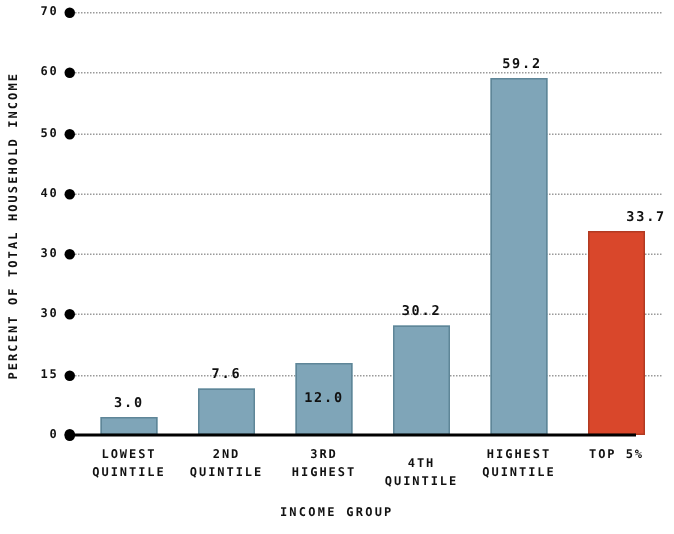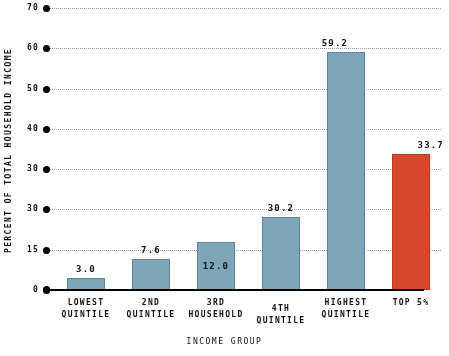--- a/index.html
+++ b/index.html
@@ -134,21 +134,21 @@
 
   
   #xlabel {
     position: absolute;
     left: 0px;
     top: 337px;
     width: 449px;
     text-align: center;
     font-size: 8px;
     letter-spacing: 1.5px;
-    font-weight: normal;
+    font-weight: bold;
     color: #111;
   }
 </style>
 </head>
 <body>
 
 <div id="figure">
 
   <div id="ylabel">
     <span>PERCENT OF TOTAL HOUSEHOLD INCOME</span>
@@ -191,35 +191,35 @@
         <div class="bar blue" style="left: 150px; width: 38px; height: 48.3429px; background: rgb(127, 165, 184);"></div>
         <div class="bar blue" style="left: 215px; width: 38px; height: 73.32px; background: rgb(127, 165, 184);"></div>
         <div class="bar blue" style="left: 280px; width: 38px; height: 238.491px; background: rgb(127, 165, 184);"></div>
         <div class="bar red" style="left: 345px; width: 38px; height: 135.763px; background: rgb(217, 71, 43);"></div>
       </div>
     <div id="bar-values">
         <div class="bar-value" style="left: 6px; width: 66px; top: 255.914px;">3.0</div>
         <div class="bar-value" style="left: 71px; width: 66px; top: 237.383px;">7.6</div>
         <div class="bar-value" style="left: 136px; width: 66px; top: 219.657px; margin-top: 33px;">12.0</div>
         <div class="bar-value" style="left: 201px; width: 66px; top: 194.68px;">30.2</div>
-        <div class="bar-value" style="left: 255px; width: 66px; top: 29.5086px;">59.2</div>
+        <div class="bar-value" style="left: 268px; width: 66px; top: 29.5086px;">59.2</div>
         <div class="bar-value" style="left: 331px; width: 66px; top: 132.237px; text-align: right;">33.7</div>
       </div>
   </div>
 
   <div id="origin-dot"></div>
   <div id="xaxis"></div>
 
   <div id="xtick-labels">
       <div class="xlab" style="left: 41px; width: 90px; top: 297px;">LOWEST
 QUINTILE</div>
       <div class="xlab" style="left: 106px; width: 90px; top: 297px;">2ND
 QUINTILE</div>
       <div class="xlab" style="left: 171px; width: 90px; top: 297px;">3RD
-HOUSEHOLD</div>
+HIGHEST</div>
       <div class="xlab" style="left: 236px; width: 90px; top: 303px;">4TH
 QUINTILE</div>
       <div class="xlab" style="left: 301px; width: 90px; top: 297px; text-align: center;">HIGHEST
 QUINTILE</div>
       <div class="xlab" style="left: 366px; width: 90px; top: 297px;">TOP 5%</div>
     </div>
 
   <div id="xlabel">INCOME GROUP</div>
 
 </div>

